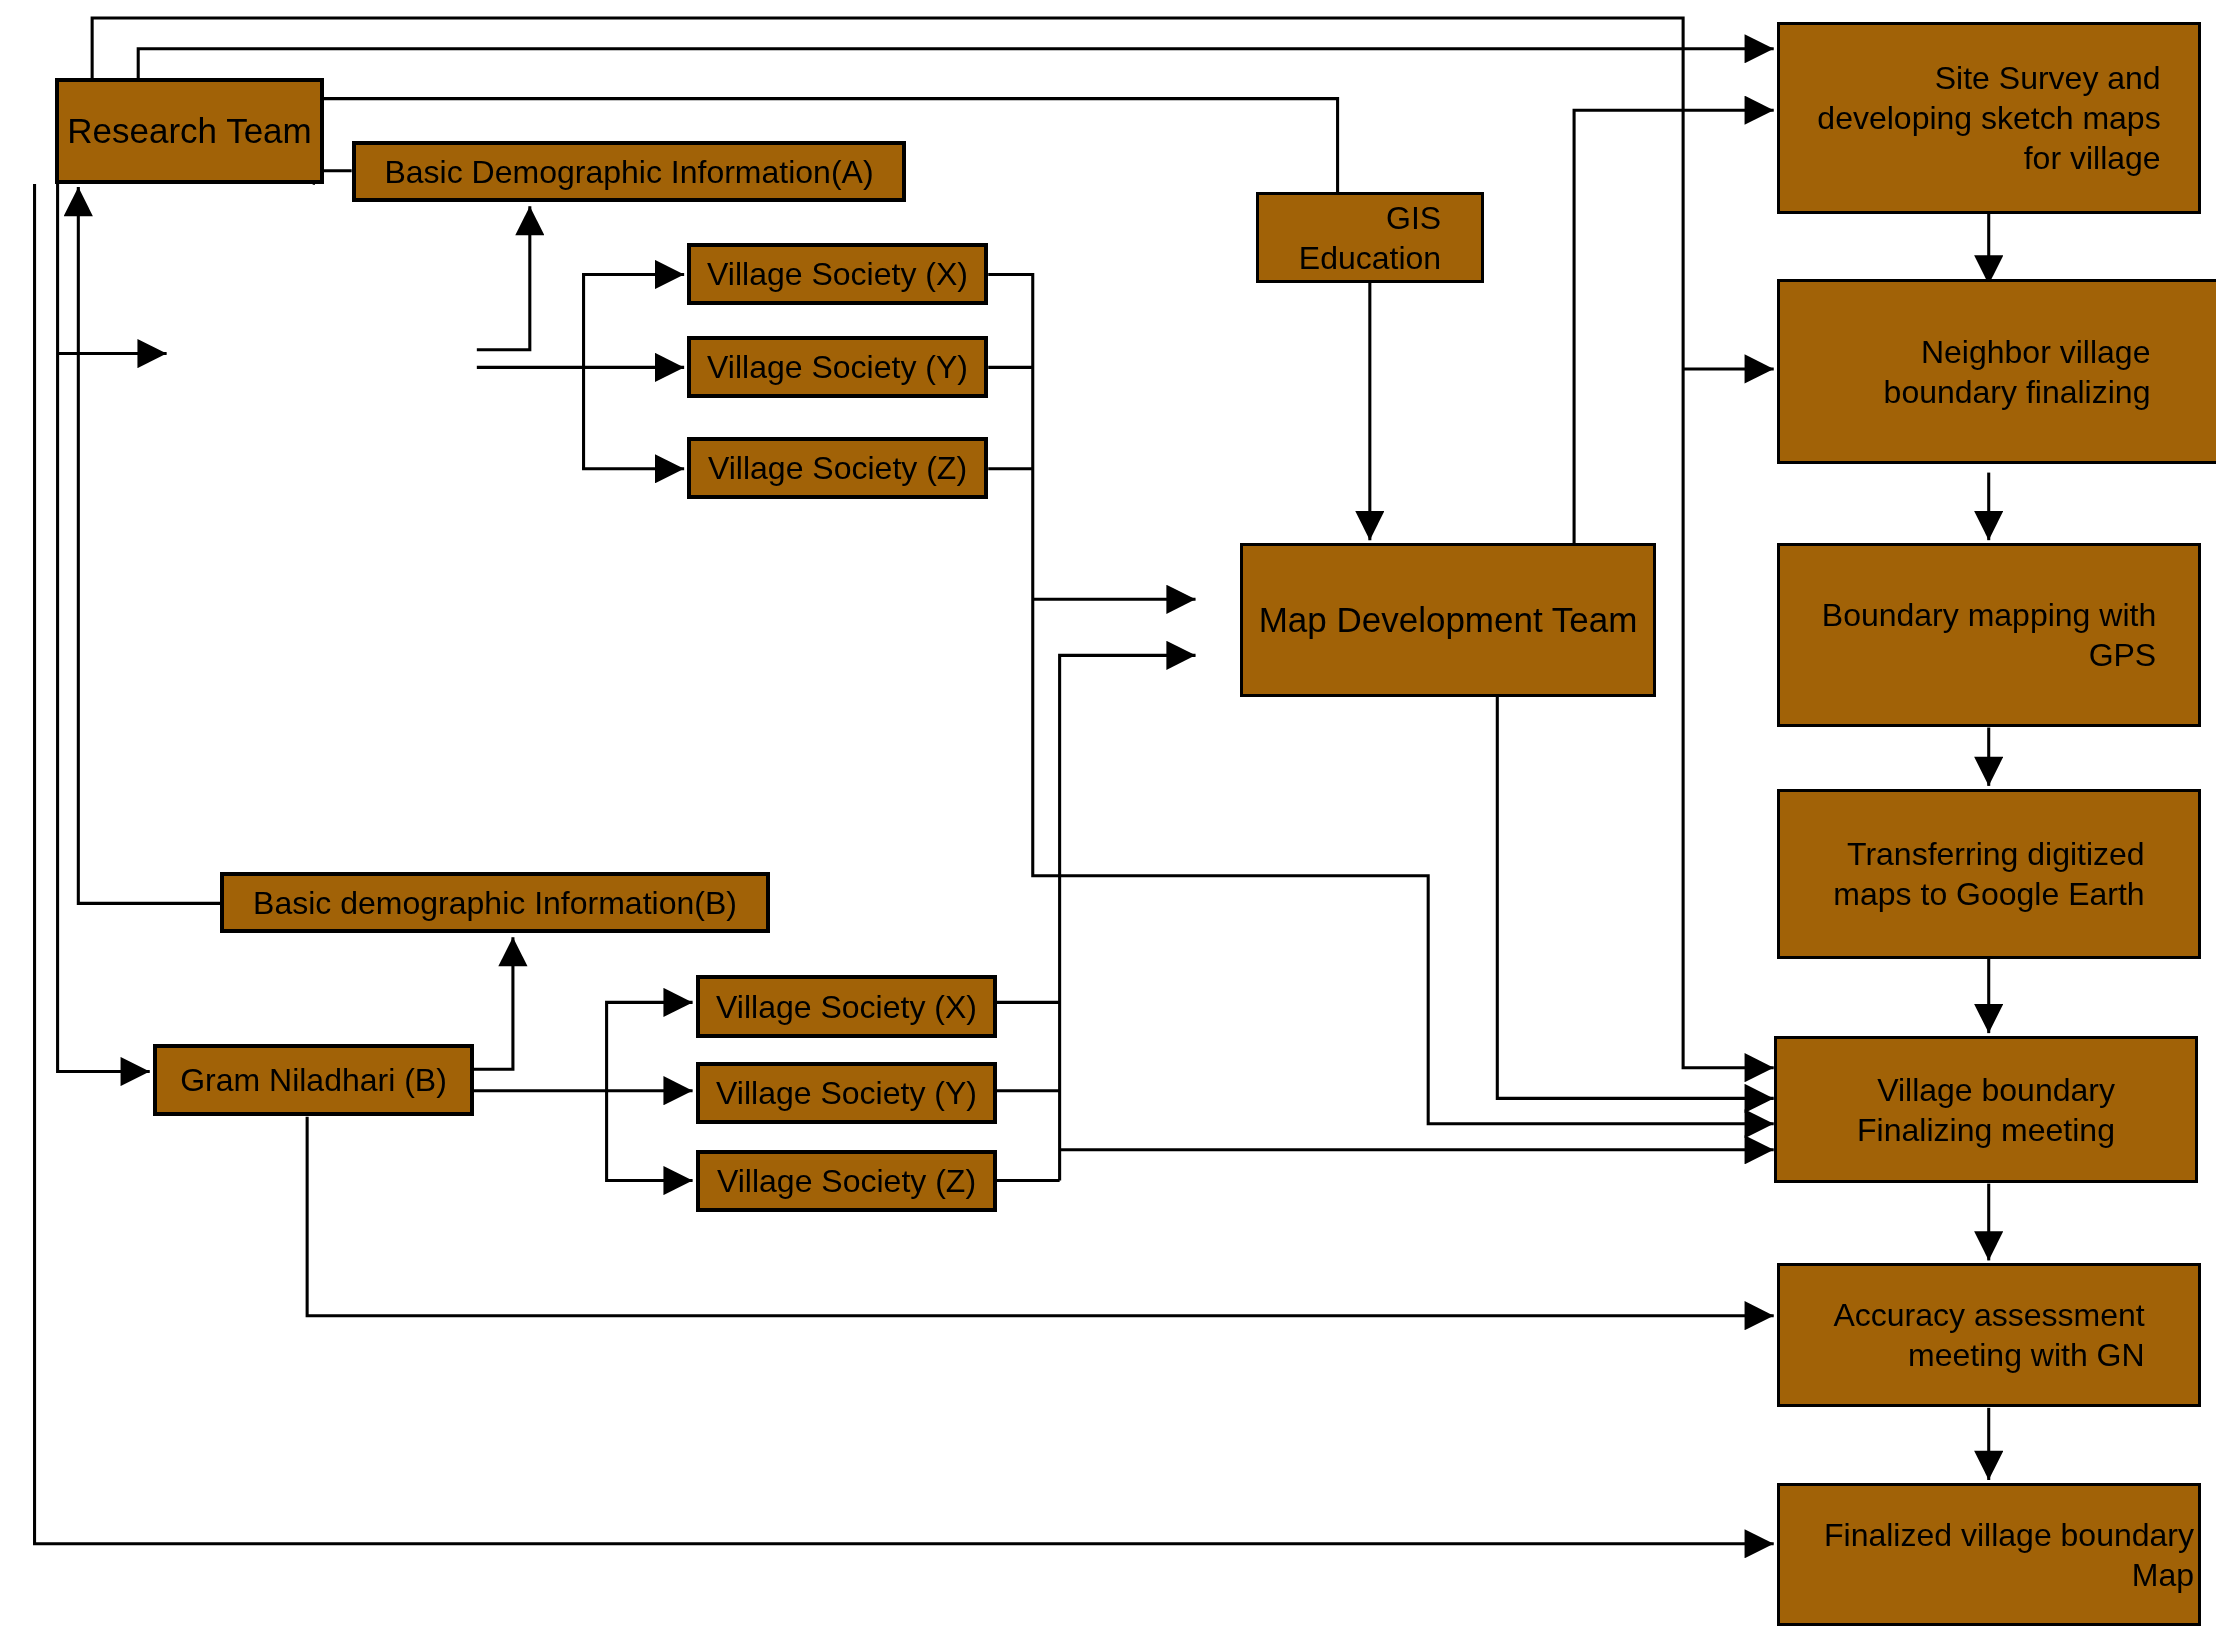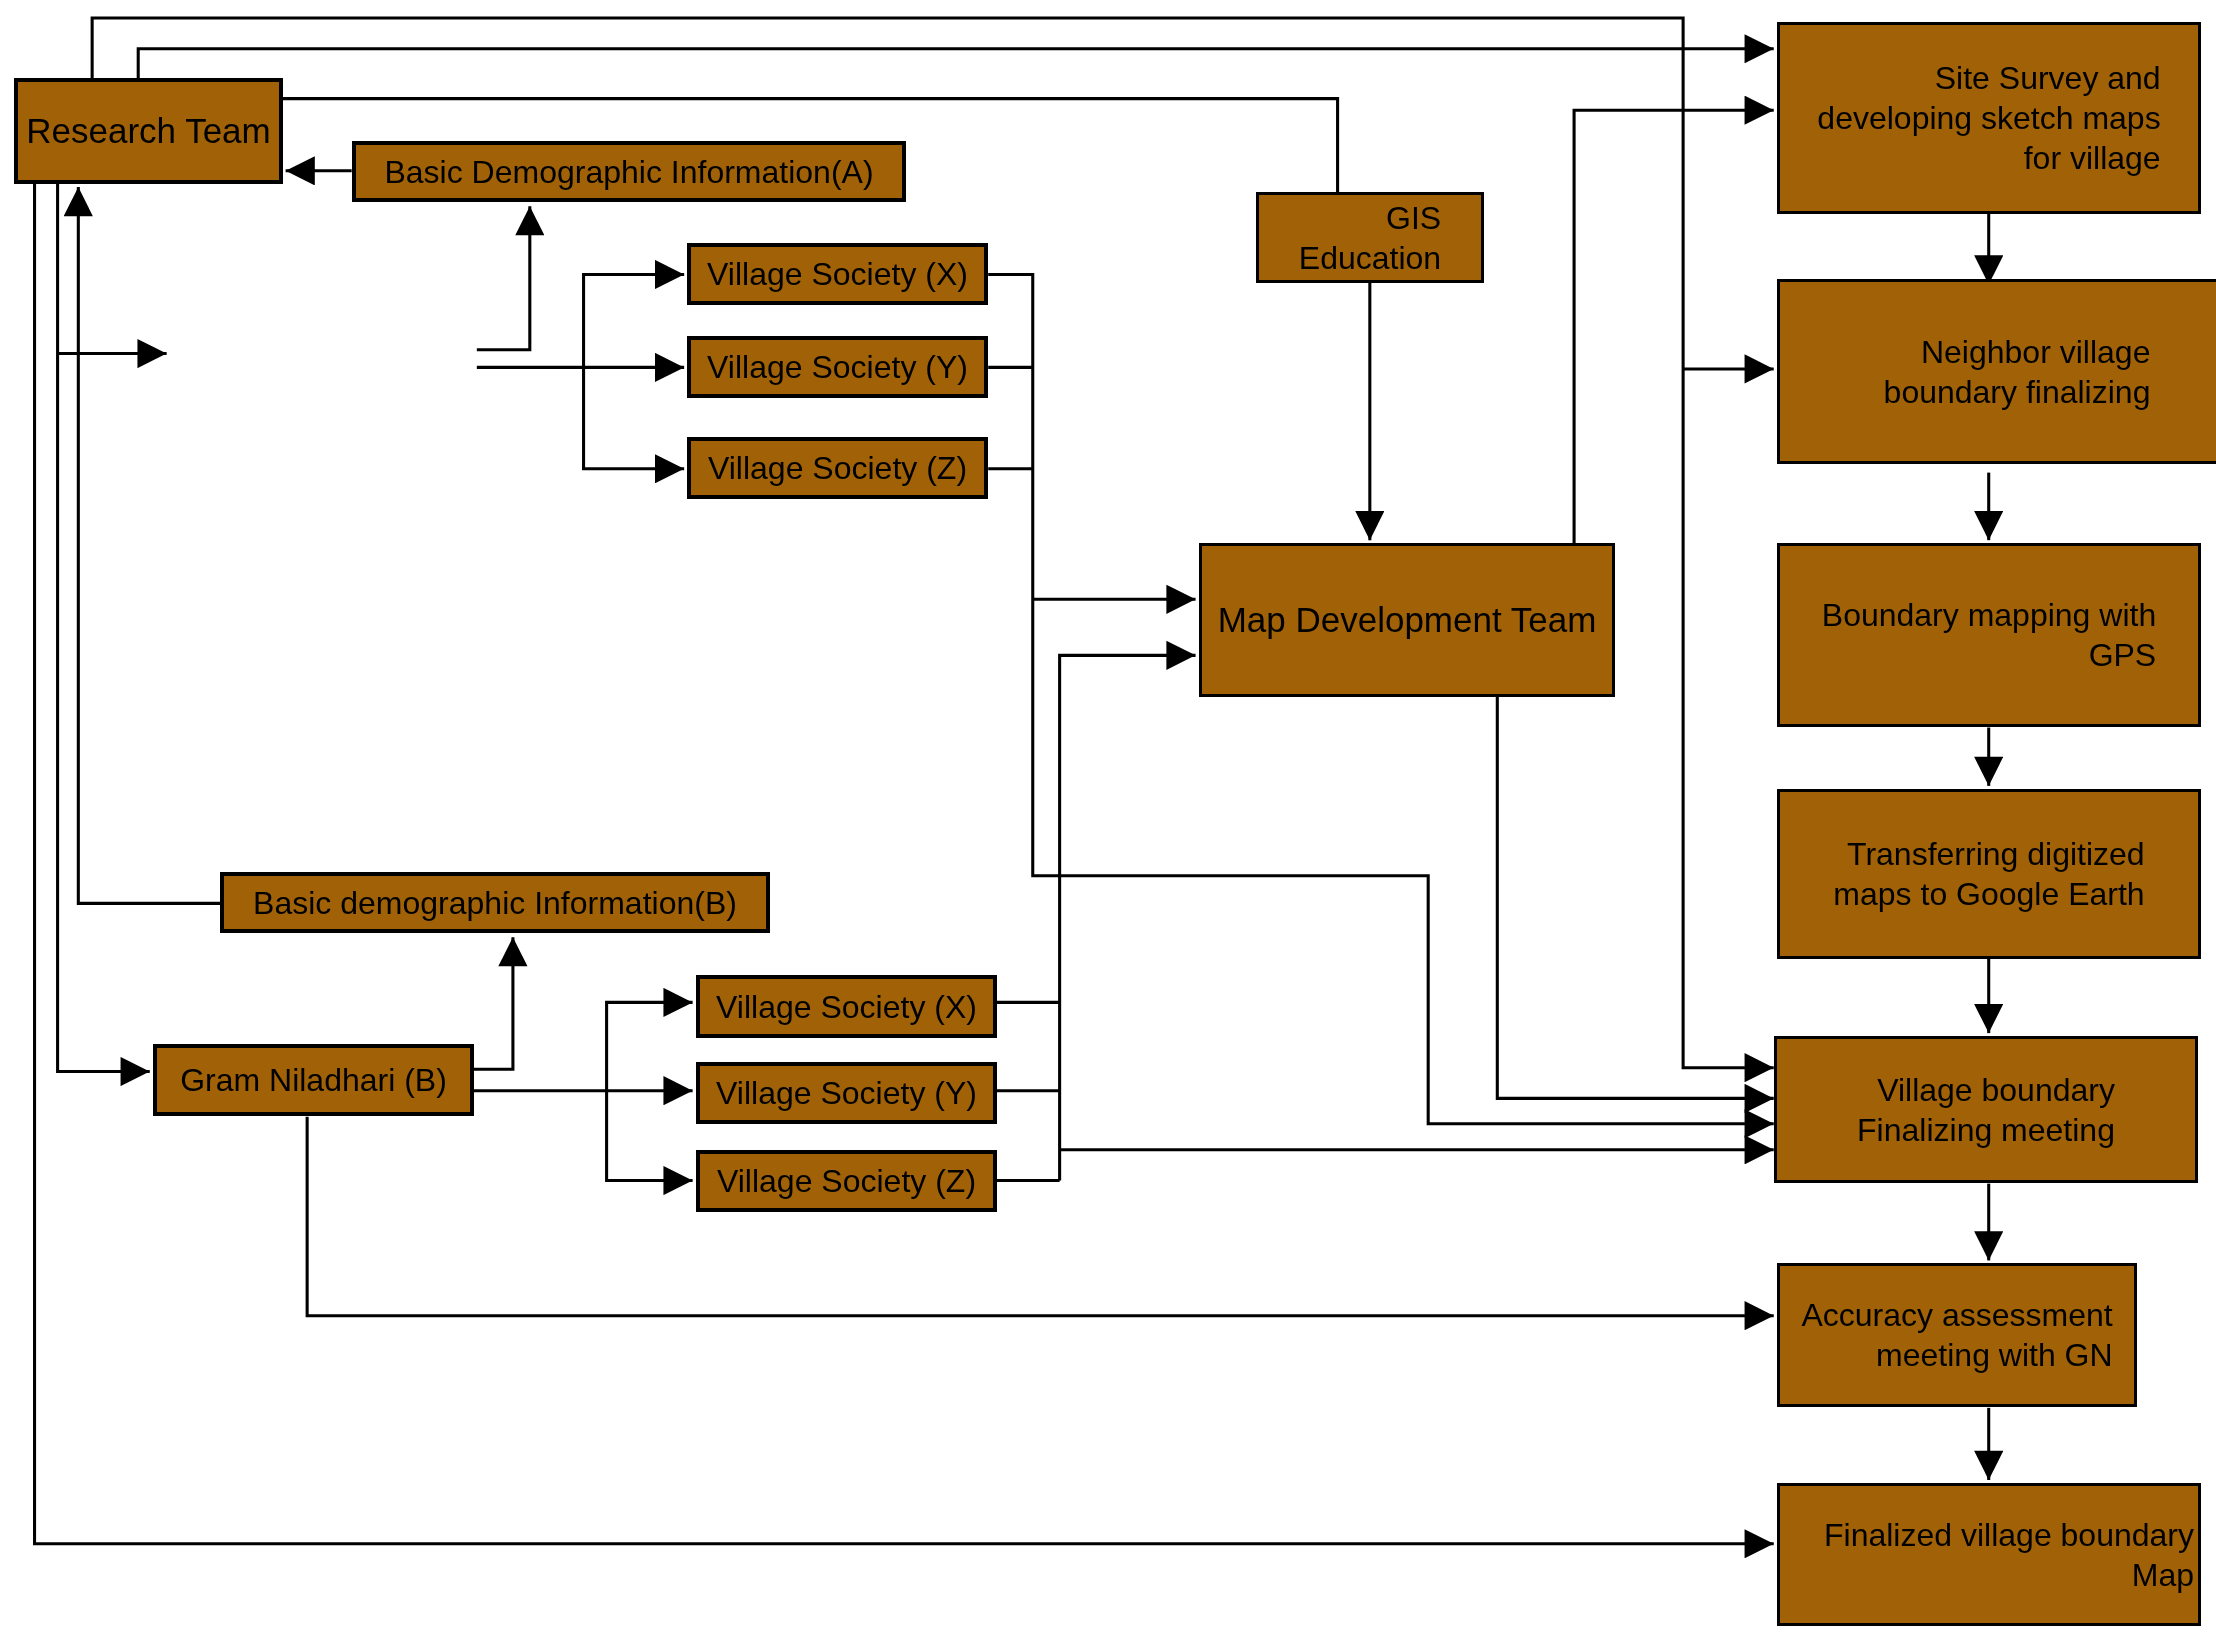--- a/index.html
+++ b/index.html
@@ -15,21 +15,21 @@
     position:absolute;
     box-sizing:border-box;
     background:#a16207;
     border:3.8px solid #000000;
     display:flex;align-items:center;justify-content:center;
     text-align:right;
     white-space:pre-line;
     font-size:32px;line-height:1.25;
     z-index:2;
   }
-  .node.big{font-size:35px;}
+  .node.big{font-size:35px;margin-left:41px;}
   .node.thick{border-width:4.6px;}
   .node.thin{border-width:3.1px;}
 </style>
 </head>
 <body>
 
 <div class="canvas">
 
   <svg class="wires" width="2216" height="1647" viewBox="0 0 2886 2144" fill="none" stroke="#000000" stroke-width="4">
     <defs>
@@ -118,20 +118,20 @@
 
   <div class="node thin" style="left:1777px;top:543px;width:424px;height:184px;">Boundary mapping with
 GPS</div>
 
   <div class="node thin" style="left:1777px;top:789px;width:424px;height:170px;">Transferring digitized
 maps to Google Earth</div>
 
   <div class="node thin" style="left:1774px;top:1036px;width:424px;height:147px;">Village  boundary
 Finalizing meeting</div>
 
-  <div class="node thin" style="left:1777px;top:1263px;width:360px;height:144px;">Accuracy assessment
+  <div class="node thin" style="left:1777px;top:1263px;width:424px;height:144px;">Accuracy assessment
 meeting with GN</div>
 
   <div class="node thin" style="left:1777px;top:1483px;width:424px;height:143px;padding-left:40px;">Finalized village boundary
 Map</div>
 
 </div>
 
 
 </body></html>

